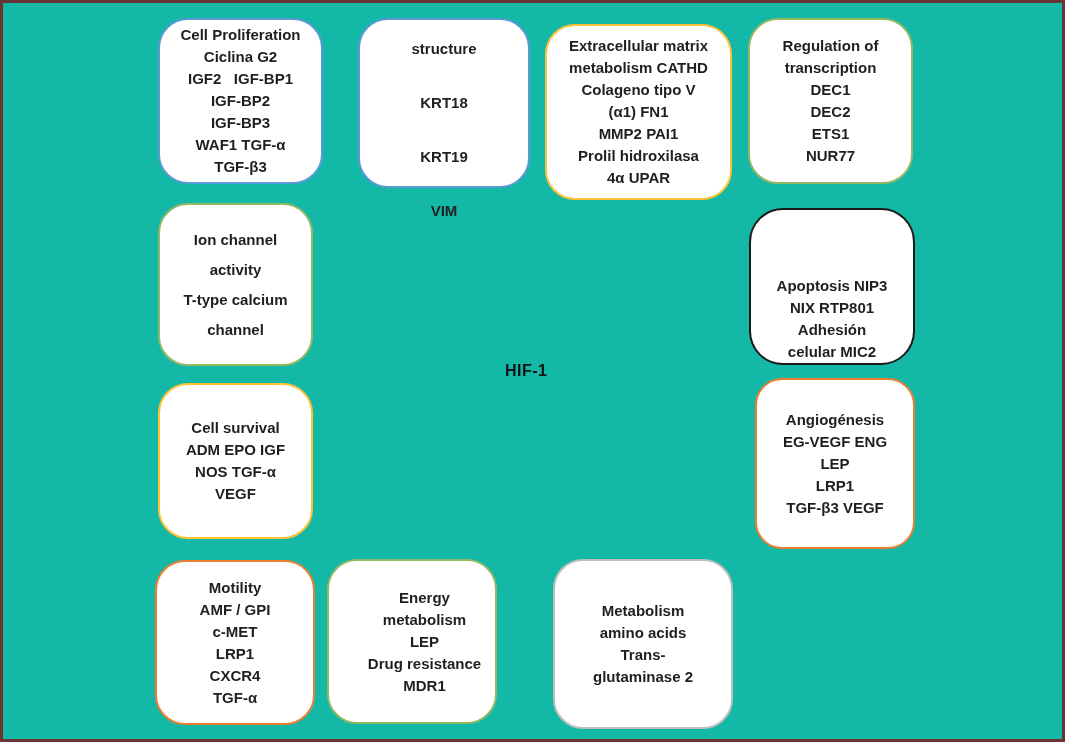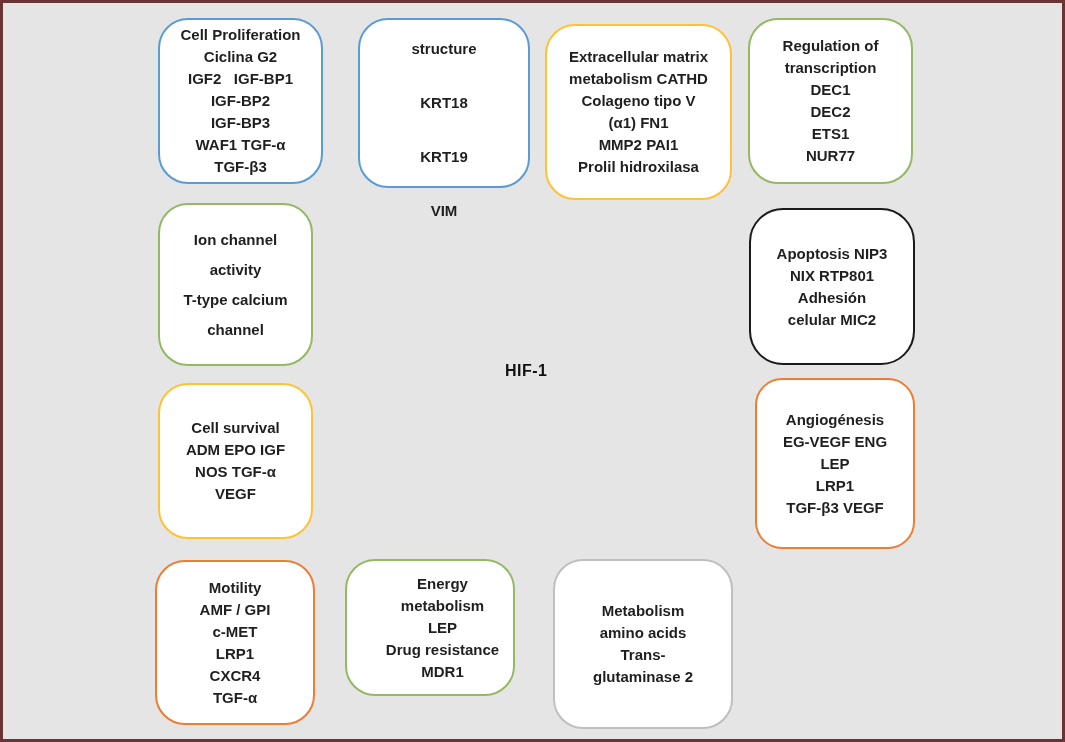--- a/index.html
+++ b/index.html
@@ -2,21 +2,21 @@
 <html><head>
 <meta charset="utf-8">
 <style>
   html, body { margin: 0; padding: 0; background: #ffffff; }
   .frame {
     position: relative;
     width: 1065px;
     height: 742px;
     box-sizing: border-box;
     border: 3px solid #6b3434;
-    background: #e5e5e5;
+    background: #14b8a6;
     font-family: "Liberation Sans", "DejaVu Sans", sans-serif;
     overflow: hidden;
   }
   .box {
     position: absolute;
     box-sizing: border-box;
     border: 2px solid #888;
     border-radius: 30px;
     background: #ffffff;
     display: flex;
@@ -33,21 +33,21 @@
   
   .b0  { left: 155px; top: 15px;  width: 165px; height: 166px; }
   .b1  { left: 355px; top: 15px;  width: 172px; height: 170px; }
   .b2  { left: 542px; top: 15px;  width: 187px; height: 176px; margin-top: 6px; }
   .b3  { left: 745px; top: 15px;  width: 165px; height: 166px; }
   .b4  { left: 155px; top: 200px; width: 155px; height: 163px; gap: 8px; }
   .b5  { left: 746px; top: 205px; width: 166px; height: 157px; border-radius: 34px; }
   .b6  { left: 155px; top: 380px; width: 155px; height: 156px; }
   .b7  { left: 752px; top: 375px; width: 160px; height: 171px; }
   .b8  { left: 152px; top: 557px; width: 160px; height: 165px; }
-  .b9  { left: 342px; top: 556px; width: 170px; height: 137px; padding-left: 25px; }
+  .b9  { left: 324px; top: 556px; width: 170px; height: 165px; padding-left: 25px; }
   .b10 { left: 550px; top: 556px; width: 180px; height: 170px; }
   .b11 { left: 738px; top: 552px; width: 174px; height: 170px; }
   .center-label {
     position: absolute;
     left: 502px;
     top: 359px;
     font-weight: bold;
     font-size: 16px;
     color: #111111;
     letter-spacing: 0.5px;
@@ -76,39 +76,40 @@
     <div class="ln">VIM</div>
   </div>
 
   <div class="box b2" style="border-color: rgb(255, 194, 52);">
     <div class="ln">Extracellular matrix</div>
     <div class="ln">metabolism CATHD</div>
     <div class="ln">Colageno tipo V</div>
     <div class="ln">(α1) FN1</div>
     <div class="ln">MMP2 PAI1</div>
     <div class="ln">Prolil hidroxilasa</div>
+    <div class="ln">4α UPAR</div>
   </div>
 
   <div class="box b3" style="border-color: rgb(148, 185, 100);">
     <div class="ln">Regulation of</div>
     <div class="ln">transcription</div>
     <div class="ln">DEC1</div>
     <div class="ln">DEC2</div>
     <div class="ln">ETS1</div>
     <div class="ln">NUR77</div>
   </div>
 
   <div class="box b4" style="border-color: rgb(148, 185, 100);">
     <div class="ln">Ion channel</div>
     <div class="ln">activity</div>
     <div class="ln">T-type calcium</div>
     <div class="ln">channel</div>
   </div>
 
-  <div class="box b5" style="border-color: rgb(26, 26, 26);">
+  <div class="box b5" style="border-color: rgb(26, 26, 26); justify-content: flex-end;">
     <div class="ln">Apoptosis NIP3</div>
     <div class="ln">NIX RTP801</div>
     <div class="ln">Adhesión</div>
     <div class="ln">celular MIC2</div>
   </div>
 
   <div class="center-label">HIF-1</div>
 
   <div class="box b6" style="border-color: rgb(255, 194, 52);">
     <div class="ln">Cell survival</div>

